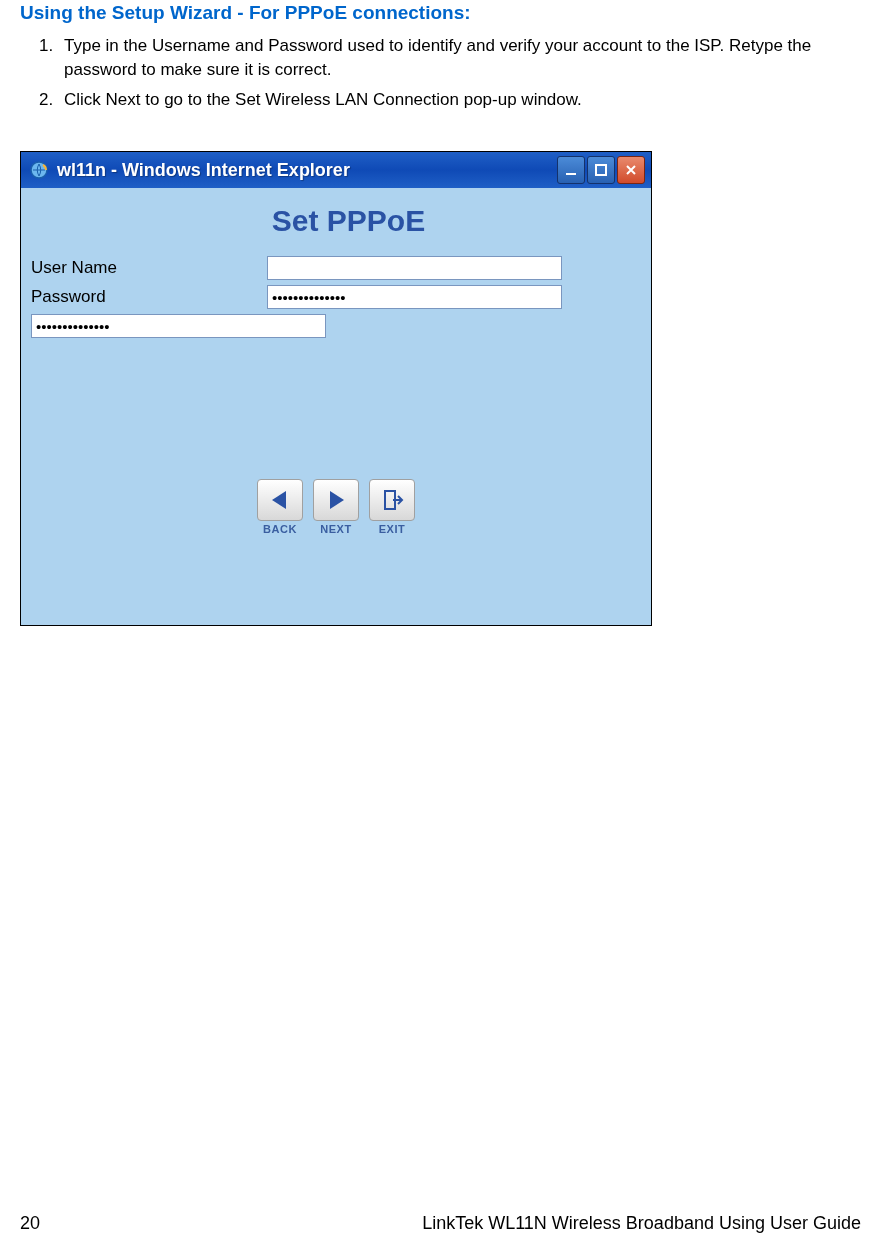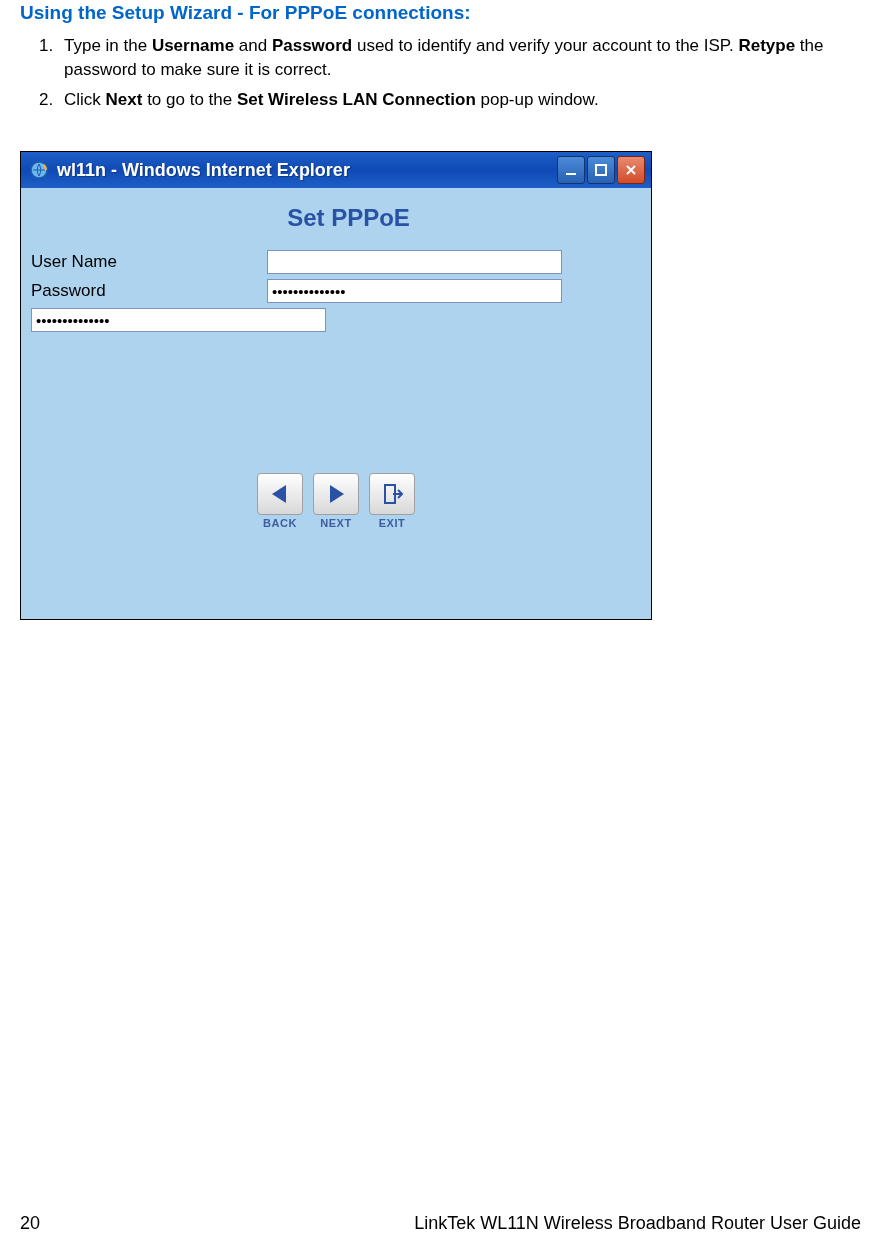--- a/index.html
+++ b/index.html
@@ -22,21 +22,21 @@
     font-family: Arial, sans-serif;
   }
   ol.instructions {
     margin: 0 0 0 38px;
     padding: 0;
     font-size: 17px;
     line-height: 1.4;
     color: #000;
   }
   ol.instructions li { margin-bottom: 6px; padding-left: 6px; }
-  .bold { font-weight: bold; }
+  .bold { font-weight: normal; }
   .screenshot {
     margin-top: 40px;
     width: 632px;
     border: 1px solid #000;
     background: #fff;
     box-sizing: border-box;
   }
   .titlebar {
     height: 36px;
     background: linear-gradient(to bottom, #1f5fc6 0%, #0f4ab6 50%, #1f5fc6 100%);
@@ -67,21 +67,21 @@
   .win-btn.close { background: linear-gradient(to bottom,#e98a6d,#d14b2b); border-color:#7a2513;}
   .win-btn svg { width:14px; height:14px; }
   .client {
     background: #aed3ef;
     padding: 0;
   }
   .wizard-title {
     text-align:center;
     color:#2a52a4;
     font-weight:bold;
-    font-size:24px;
+    font-size:30px;
     padding:16px 0 10px;
     font-family: Tahoma, Arial, sans-serif;
     margin-left: 25px;
   }
   .desc {
     font-size:17px;
     color:#000;
     padding: 0 10px 4px 10px;
     line-height:1.5;
     font-family: Tahoma, Arial, sans-serif;
@@ -230,14 +230,14 @@
             </svg>
         </div>
         <div class="lbl">EXIT</div>
       </div>
     </div>
   </div>
 </div>
 
 <div class="footer">
   <span>20</span>
-  <span>LinkTek WL11N Wireless Broadband Router User Guide</span>
+  <span>LinkTek WL11N Wireless Broadband Using User Guide</span>
 </div>
 
 </body></html>

